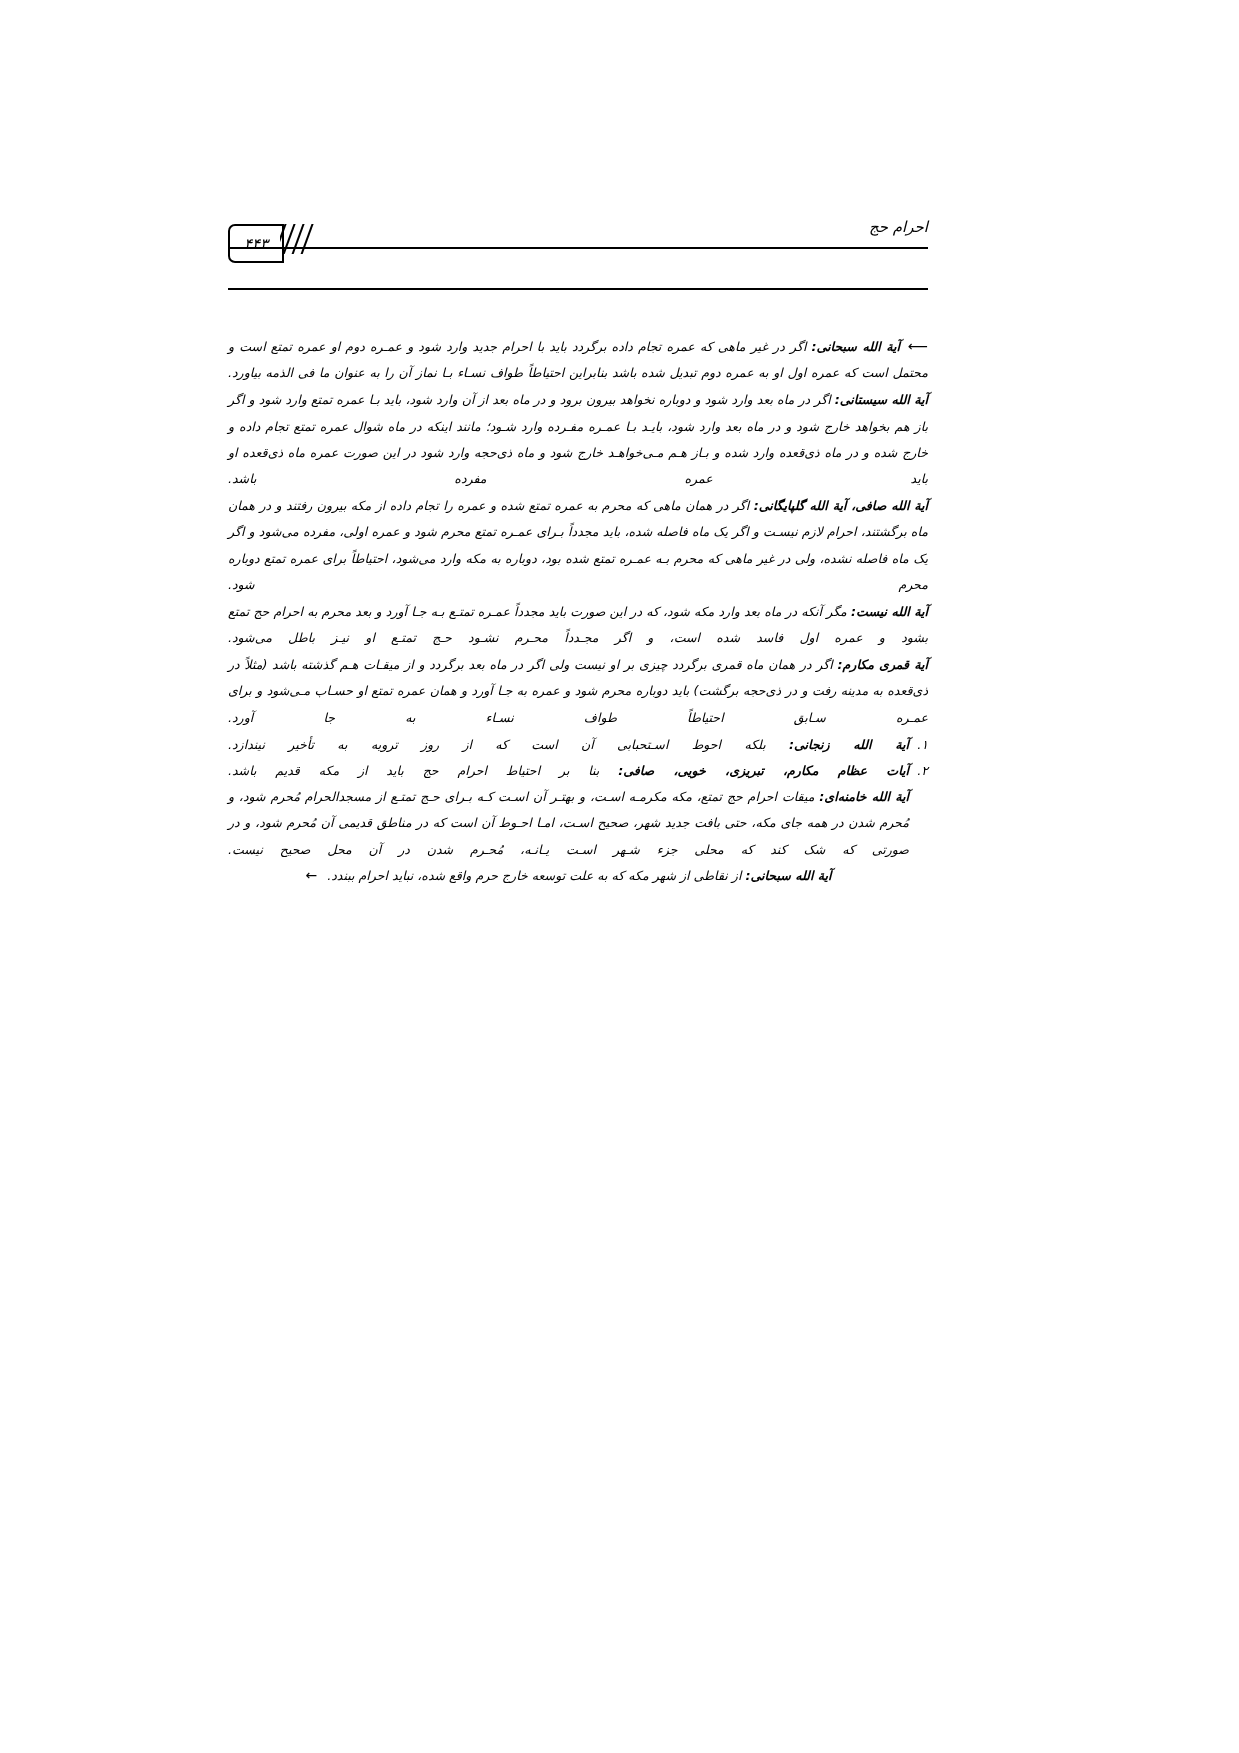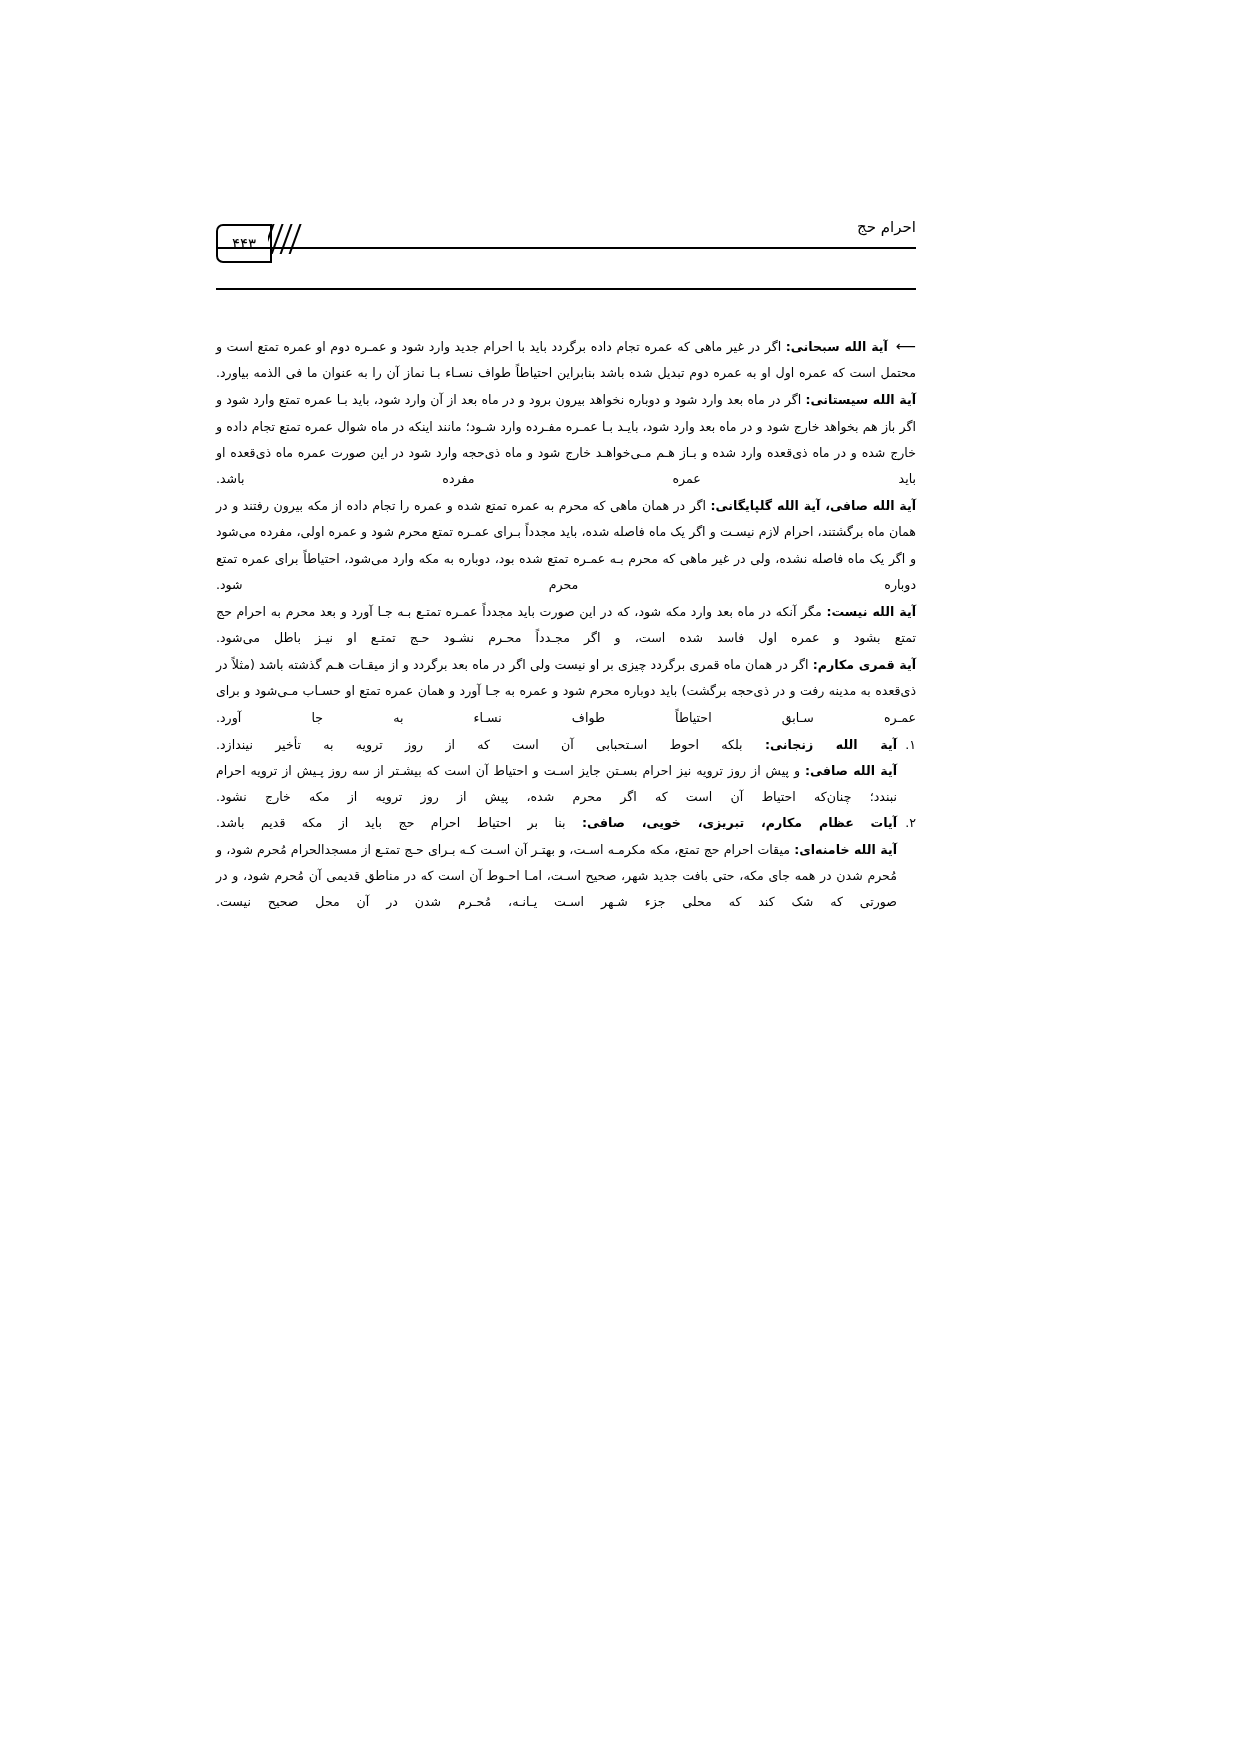--- a/index.html
+++ b/index.html
@@ -19,23 +19,24 @@
 
   
   .page {
     position: absolute;
     inset: 0;
     background: #fff;
   }
 
   .content {
     position: absolute;
-    left: 216px;
+    left: 228px;
     top: 210px;
     width: 700px;
+    font-style: italic;
   }
 
   
   .runhead {
     position: relative;
     height: 52px;
   }
   .runhead-title {
     position: absolute;
     right: 0;
@@ -215,29 +216,29 @@
 
       <p class="fn-p"><b>آیة قمری مکارم:</b>
         <span>اگر در همان ماه قمری برگردد چیزی بر او نیست ولی اگر در ماه بعد برگردد و از میقـات هـم گذشته باشد (مثلاً در ذی‌قعده به مدینه رفت و در ذی‌حجه برگشت) باید دوباره محرم شود و عمره به جـا آورد و همان عمره تمتع او حسـاب مـی‌شود و برای عمـره سـابق احتیاطاً طواف نسـاء به جا آورد.</span></p>
 
       <ul class="fn-list">
 
         <li class="fn-li">
           <span class="li-num">۱.</span>
           <p class="fn-sub"><b>آیة الله زنجانی:</b>
             <span>بلکه احوط اسـتحبابی آن است که از روز ترویه به تأخیر نیندازد.</span></p>
-          <p class="fn-sub"><b>آیة الله صافی:</b>
-            <span>و پیش از روز ترویه نیز احرام بسـتن جایز اسـت و احتیاط آن است که بیشـتر از سه روز پـیش از ترویه احرام نبندد؛ چنان‌که احتیاط آن است که اگر محرم شده، پیش از روز ترویه از مکه خارج نشود.</span></p>
         </li>
 
         <li class="fn-li">
           <span class="li-num">۲.</span>
           <p class="fn-sub"><b>آیات عظام مکارم، تبریزی، خویی، صافی:</b>
             <span>بنا بر احتیاط احرام حج باید از مکه قدیم باشد.</span></p>
           <p class="fn-sub"><b>آیة الله خامنه‌ای:</b>
             <span>میقات احرام حج تمتع، مکه مکرمـه اسـت، و بهتـر آن اسـت کـه بـرای حـج تمتـع از مسجدالحرام مُحرم شود، و مُحرم شدن در همه جای مکه، حتی بافت جدید شهر، صحیح اسـت، امـا احـوط آن است که در مناطق قدیمی آن مُحرم شود، و در صورتی که شک کند که محلی جزء شـهر اسـت یـانـه، مُحـرم شدن در آن محل صحیح نیست.</span></p>
+          <p class="fn-sub" style="text-align:center;text-align-last:center;"><b>آیة الله سبحانی:</b>
+            <span>از نقاطی از شهر مکه که به علت توسعه خارج حرم واقع شده، نباید احرام ببندد.</span><span class="arrow-end">←</span></p>
         </li>
 
       </ul>
 
     </div>
   </div>
 </div>
 
 </body></html>

